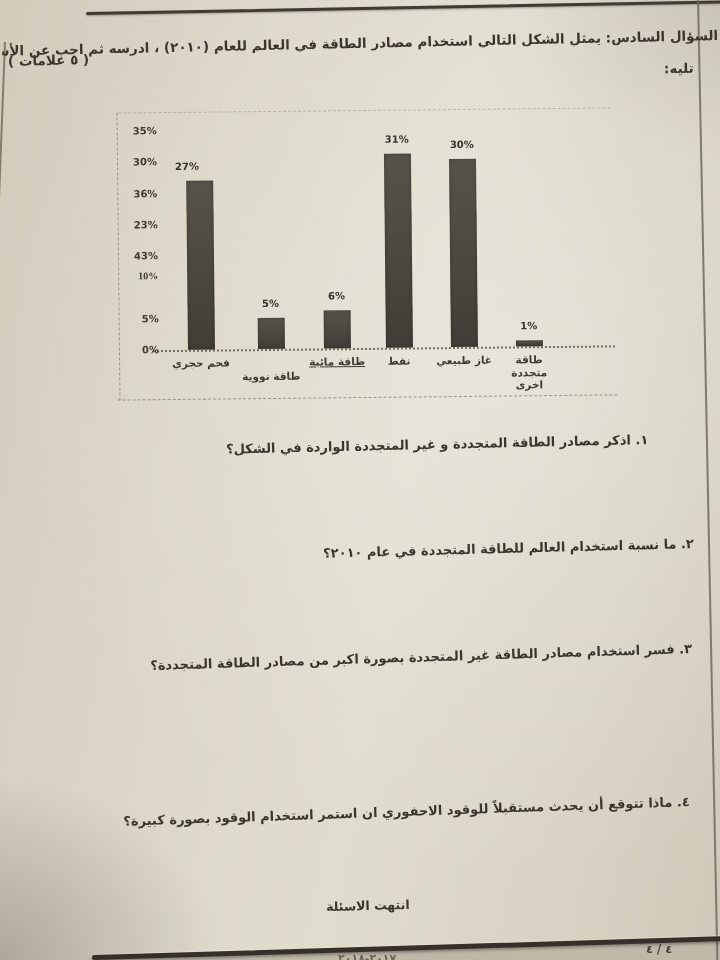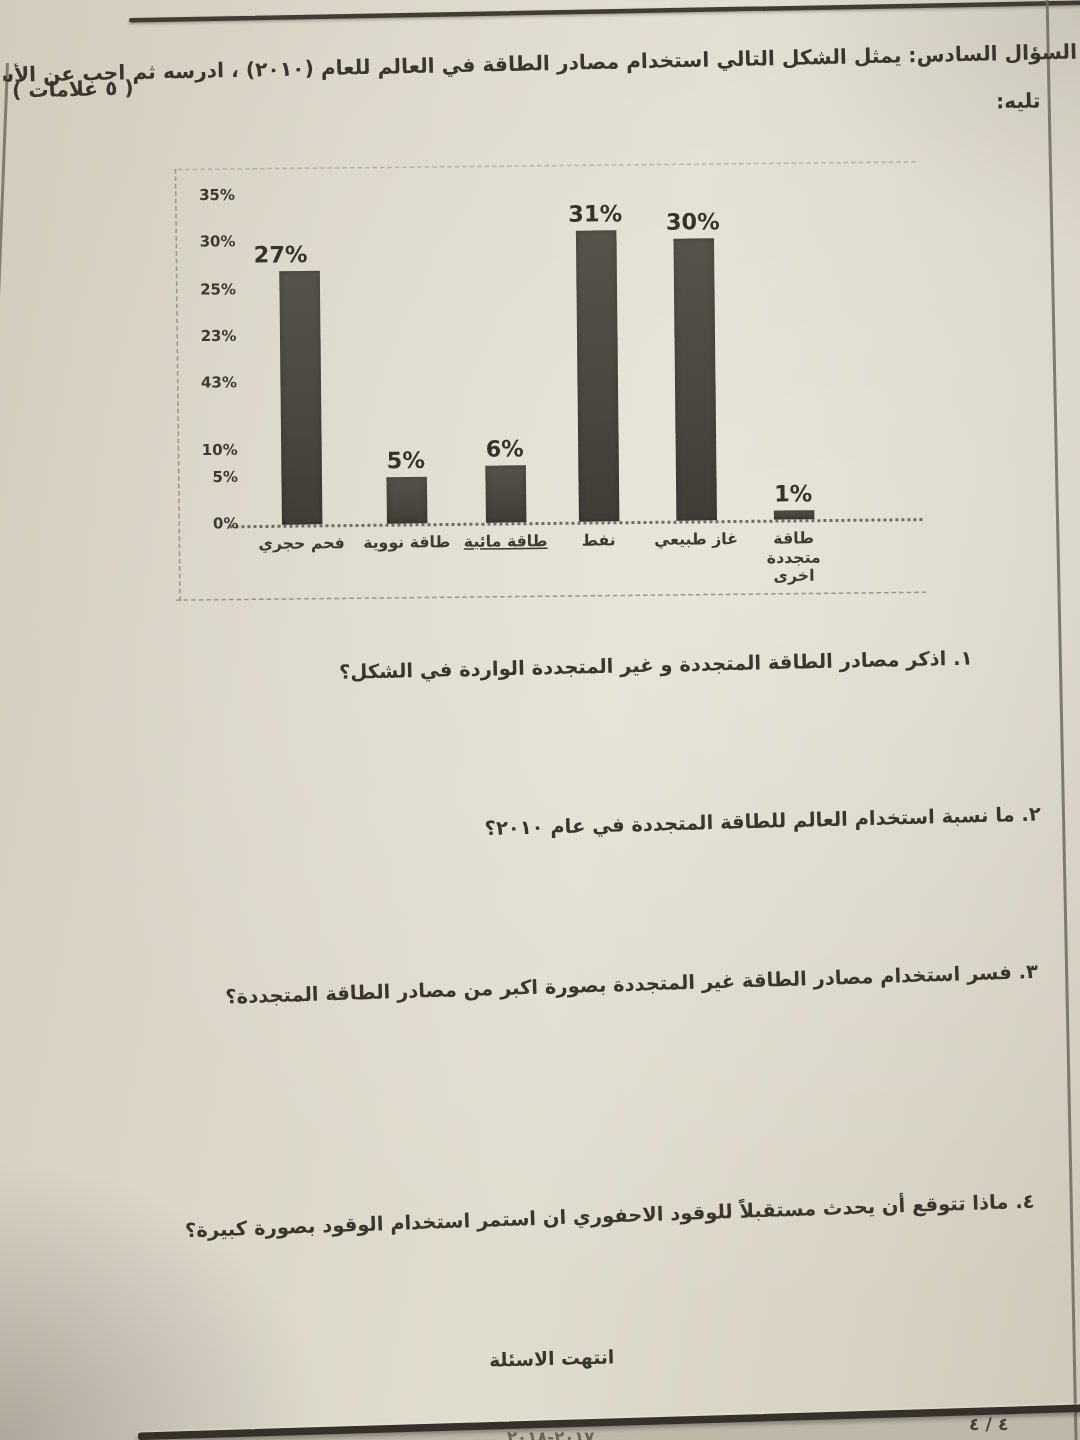--- a/index.html
+++ b/index.html
@@ -33,21 +33,21 @@
   
   .chart{left:108px;top:105px;width:512px;height:302px;transform:rotate(-0.6deg);transform-origin:center;}
   .frame-left{position:absolute;left:10px;top:5px;height:288px;border-left:1px dashed #8a8474;opacity:.8;}
   .frame-top{position:absolute;left:12px;top:5px;width:492px;border-top:1px dashed #9a947f;opacity:.55;}
   .frame-bottom{position:absolute;left:8px;top:292px;width:500px;border-top:1px dashed #8a8474;opacity:.8;}
   .baseline{position:absolute;left:44px;top:243px;width:462px;border-top:2px dotted #5f5a4d;opacity:.85;}
   .ytick{position:absolute;left:0;width:50px;height:18px;line-height:18px;text-align:right;
     font-size:10px;font-weight:700;color:#3e3a31;}
   .bar{position:absolute;width:27px;background:linear-gradient(180deg,#57534b 0%,#4a473f 60%,#403d36 100%);
     box-shadow:inset 0 0 4px rgba(0,0,0,.25);}
-  .val-label{position:absolute;width:54px;text-align:center;font-size:15px;font-weight:700;color:#37332b;}
+  .val-label{position:absolute;width:54px;text-align:center;font-size:10px;font-weight:700;color:#37332b;}
   .cat-label{position:absolute;top:250px;text-align:center;font-size:10.5px;font-weight:700;
     color:#3e3a31;line-height:1.2;direction:rtl;}
   
   .q{font-size:13px;font-weight:700;white-space:nowrap;color:#3a362d;transform-origin:right center;}
   .q1{right:72px;top:432px;transform:rotate(-1.3deg);}
   .q2{right:26px;top:536px;transform:rotate(-1.5deg);}
   .q3{right:28px;top:641px;transform:rotate(-1.8deg);}
   .q4{right:30px;top:794px;transform:rotate(-2.0deg);}
   .end-note{left:326px;top:898px;font-size:12.5px;font-weight:700;transform:rotate(-1.5deg);color:#3a362d;}
   .page-num{left:646px;top:942px;font-size:11.5px;font-weight:700;color:#45413a;direction:rtl;}
@@ -68,32 +68,32 @@
   <div class="abs hdr2l ar">( ٥ علامات )</div>
 
   <div class="abs chart">
     <div class="frame-top"></div>
     <div class="frame-left"></div>
     <div class="frame-bottom"></div>
     <div class="baseline"></div>
     <div id="plot">
         <div class="ytick" style="top: 234px;">0%</div>
         <div class="ytick" style="top: 202.7px;">5%</div>
-        <div class="ytick" style="top: 185px;">10%</div>
+        <div class="ytick" style="top: 160px; font-family: Liberation Serif, serif;">10%</div>
         <div class="ytick" style="top: 140.1px;">43%</div>
         <div class="ytick" style="top: 108.8px;">23%</div>
-        <div class="ytick" style="top: 77.5px;">25%</div>
+        <div class="ytick" style="top: 77.5px;">36%</div>
         <div class="ytick" style="top: 46.2px;">30%</div>
         <div class="ytick" style="top: 14.9px;">35%</div>
         <div class="bar" style="left: 78.5px; top: 73.98px; height: 169.02px;"></div>
         <div class="val-label" style="left: 53px; top: 53.98px;">27%</div>
         <div class="cat-label" style="width: 72px; left: 56px;">فحم حجري</div>
         <div class="bar" style="left: 148.5px; top: 211.7px; height: 31.3px;"></div>
         <div class="val-label" style="left: 135px; top: 191.7px;">5%</div>
-        <div class="cat-label" style="width: 72px; left: 126px;">طاقة نووية</div>
+        <div class="cat-label" style="width: 72px; left: 126px; margin-top: 14px;">طاقة نووية</div>
         <div class="bar" style="left: 214.5px; top: 205.44px; height: 37.56px;"></div>
         <div class="val-label" style="left: 201px; top: 185.44px;">6%</div>
         <div class="cat-label" style="width: 72px; left: 192px; text-decoration: underline;">طاقة مائية</div>
         <div class="bar" style="left: 276.5px; top: 48.94px; height: 194.06px;"></div>
         <div class="val-label" style="left: 263px; top: 28.94px;">31%</div>
         <div class="cat-label" style="width: 72px; left: 254px;">نفط</div>
         <div class="bar" style="left: 341.5px; top: 55.2px; height: 187.8px;"></div>
         <div class="val-label" style="left: 328px; top: 35.2px;">30%</div>
         <div class="cat-label" style="width: 72px; left: 319px;">غاز طبيعي</div>
         <div class="bar" style="left: 406.5px; top: 236.74px; height: 6.26px;"></div>

